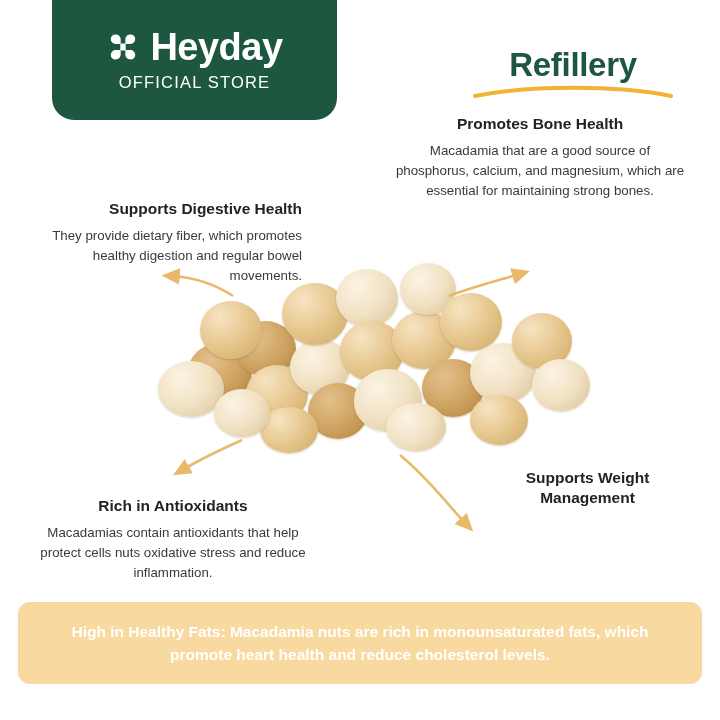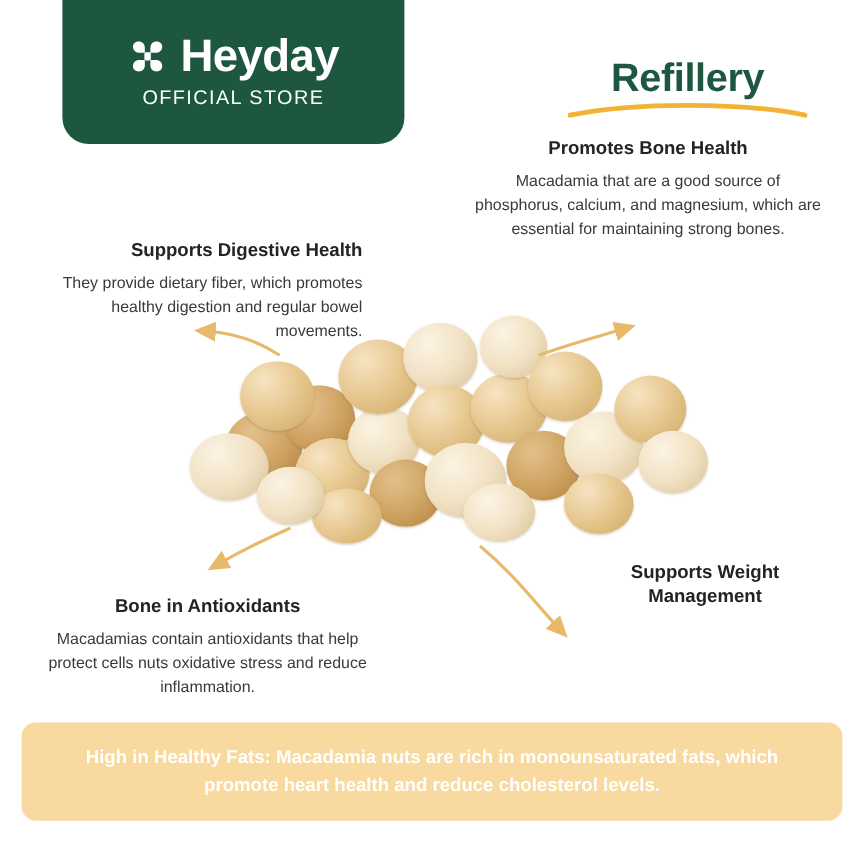--- a/index.html
+++ b/index.html
@@ -213,21 +213,21 @@
   <div class="f-title">Supports Digestive Health</div>
   <div class="f-body">They provide dietary fiber, which promotes healthy digestion and regular bowel movements.</div>
 </div>
 
 <div class="feature f-bone">
   <div class="f-title">Promotes Bone Health</div>
   <div class="f-body">Macadamia that are a good source of phosphorus, calcium, and magnesium, which are essential for maintaining strong bones.</div>
 </div>
 
 <div class="feature f-antiox">
-  <div class="f-title">Bone in Antioxidants</div>
+  <div class="f-title">Rich in Antioxidants</div>
   <div class="f-body">Macadamias contain antioxidants that help protect cells nuts oxidative stress and reduce inflammation.</div>
 </div>
 
 <div class="feature f-weight">
   <div class="f-title">Supports Weight Management</div>
 </div>
 
 <div class="nuts-stage">
   <div class="nut dark" style="left:48px;  top:88px;  width:64px; height:58px;"></div>
   <div class="nut dark" style="left:96px;  top:66px;  width:60px; height:56px;"></div>

